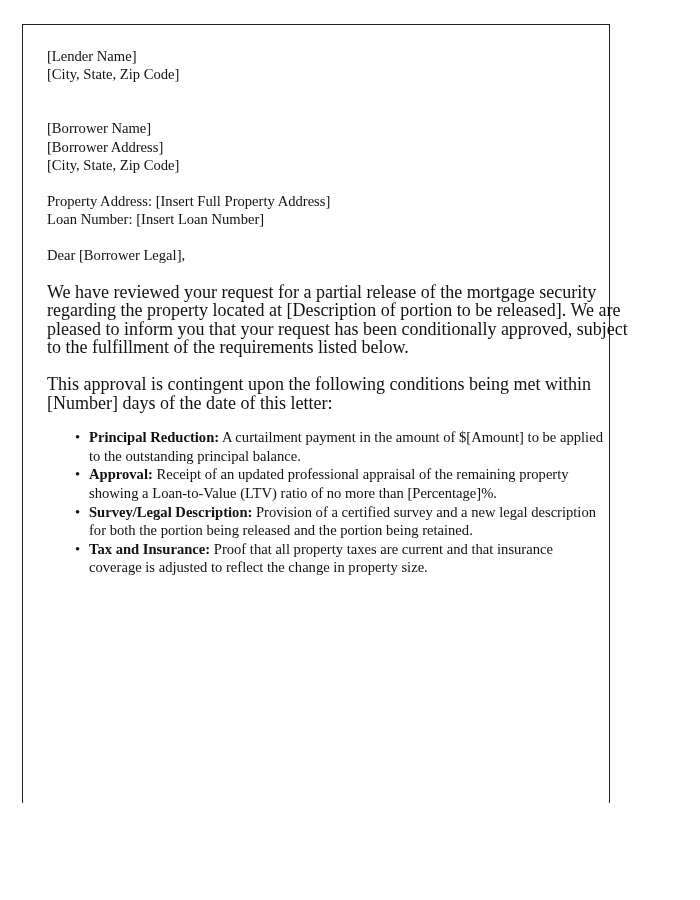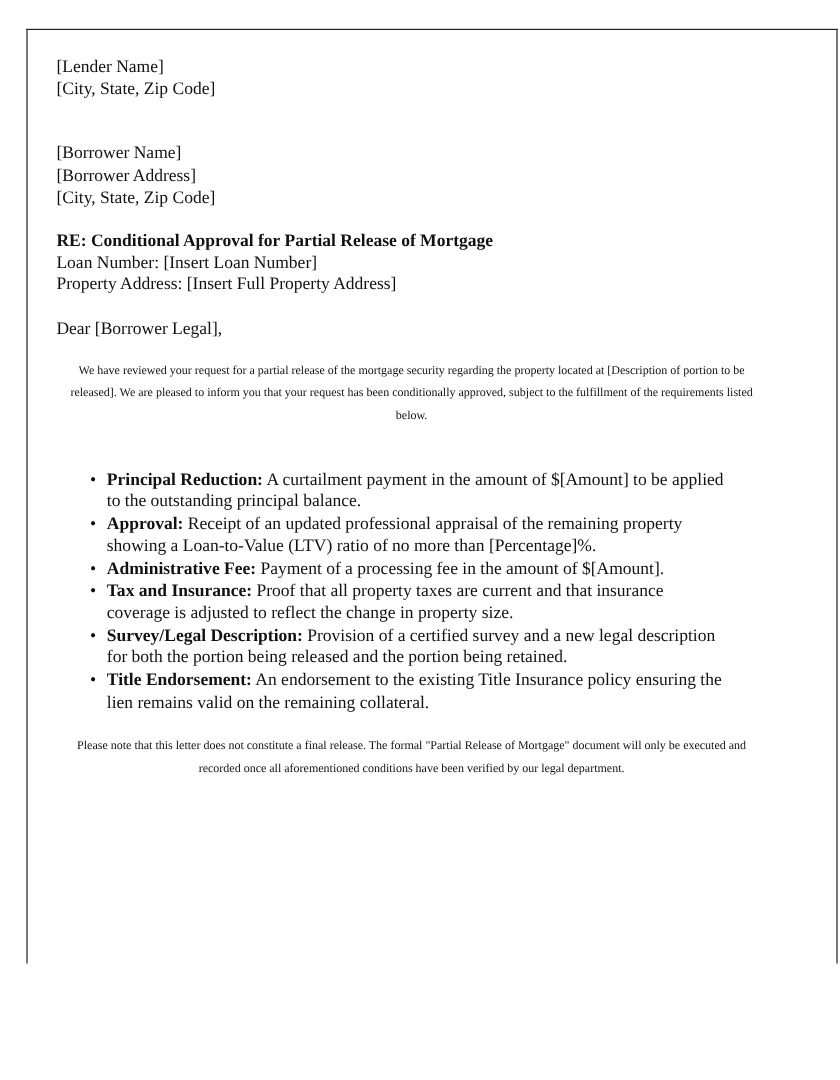--- a/index.html
+++ b/index.html
@@ -12,21 +12,21 @@
     height: 900px;
     font-family: "Liberation Serif", "DejaVu Serif", serif;
     color: #111111;
     overflow: hidden;
   }
 
   .page {
     position: absolute;
     left: 22px;
     top: 24px;
-    width: 676px;
+    width: 588px;
     height: 779px;
     border-left: 1px solid #222222;
     border-right: 1px solid #222222;
     border-top: 1px solid #222222;
     border-bottom: none;
     box-sizing: border-box;
     background: #ffffff;
   }
 
   .content {
@@ -49,23 +49,23 @@
   .spacer {
     height: 18px;
   }
 
   .spacer-sm {
     height: 16px;
   }
 
   p.para {
     margin: 0;
-    font-size: 10px;
+    font-size: 18px;
     line-height: 18.6px;
-    text-align: center;
+    text-align: left;
   }
 
   .bold {
     font-weight: bold;
   }
 
   ul.conditions {
     margin: 0;
     padding: 0 0 0 42px;
     list-style: none;
@@ -109,62 +109,55 @@
 
     <div class="block">
       <div class="line">[Borrower Name]</div>
       <div class="line">[Borrower Address]</div>
       <div class="line">[City, State, Zip Code]</div>
     </div>
 
     <div class="spacer"></div>
 
     <div class="block">
-      <div class="line bold">RE: Conditional Approval for Partial Release of Mortgage</div>
+      <div class="line">Property Address: [Insert Full Property Address]</div>
       <div class="line">Loan Number: [Insert Loan Number]</div>
-      <div class="line">Property Address: [Insert Full Property Address]</div>
     </div>
 
     <div class="spacer"></div>
 
     <div class="block">
       <div class="line">Dear [Borrower Legal],</div>
     </div>
 
     <div class="spacer"></div>
 
     <p class="para">We have reviewed your request for a partial release of the mortgage security regarding the property located at [Description of portion to be released]. We are pleased to inform you that your request has been conditionally approved, subject to the fulfillment of the requirements listed below.</p>
 
     <div class="spacer"></div>
 
+    <p class="para">This approval is contingent upon the following conditions being met within [Number] days of the date of this letter:</p>
 
     <div class="spacer-sm"></div>
 
     <ul class="conditions">
       <li>
         <span class="bold">Principal Reduction:</span><span> A curtailment payment in the amount of $[Amount] to be applied to the outstanding principal balance.</span>
       </li>
       <li>
         <span class="bold">Approval:</span><span> Receipt of an updated professional appraisal of the remaining property showing a Loan-to-Value (LTV) ratio of no more than [Percentage]%.</span>
       </li>
       <li>
-        <span class="bold">Administrative Fee:</span><span> Payment of a processing fee in the amount of $[Amount].</span>
+        <span class="bold">Survey/Legal Description:</span><span> Provision of a certified survey and a new legal description for both the portion being released and the portion being retained.</span>
       </li>
       <li>
         <span class="bold">Tax and Insurance:</span><span> Proof that all property taxes are current and that insurance coverage is adjusted to reflect the change in property size.</span>
-      </li>
-      <li>
-        <span class="bold">Survey/Legal Description:</span><span> Provision of a certified survey and a new legal description for both the portion being released and the portion being retained.</span>
-      </li>
-      <li>
-        <span class="bold">Title Endorsement:</span><span> An endorsement to the existing Title Insurance policy ensuring the lien remains valid on the remaining collateral.</span>
       </li>
     </ul>
 
     <div class="spacer"></div>
 
-    <p class="para">Please note that this letter does not constitute a final release. The formal "Partial Release of Mortgage" document will only be executed and recorded once all aforementioned conditions have been verified by our legal department.</p>
 
     <div class="spacer"></div>
 
 
   </div>
 </div>
 
 </body></html>

